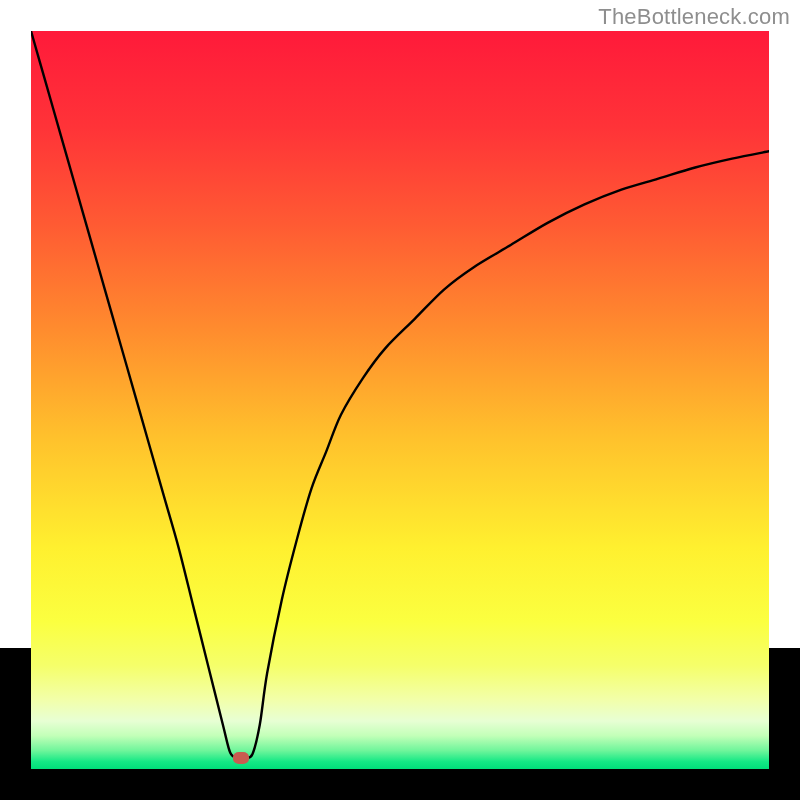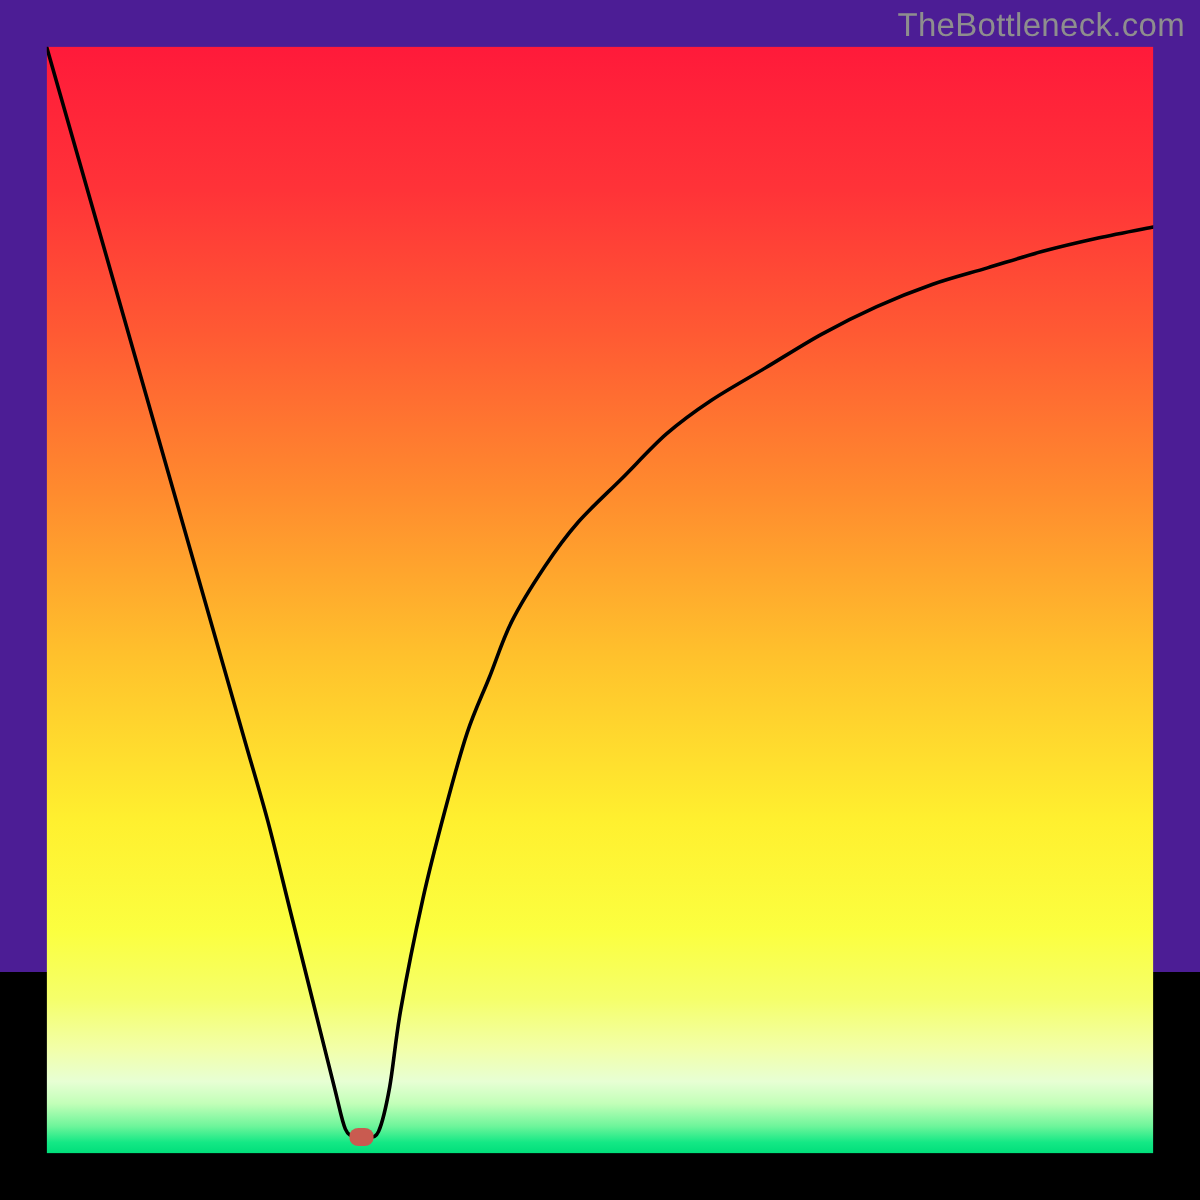--- a/index.html
+++ b/index.html
@@ -9,21 +9,21 @@
     height: 800px;
     background: #000;
     overflow: hidden;
   }
   .frame {
     position: absolute;
     left: 0;
     top: 0;
     width: 800px;
     height: 648px;
-    background: #4c1d95;
+    background: #ffffff;
   }
   .plot {
     position: absolute;
     left: 31px;
     top: 31px;
     width: 738px;
     height: 738px;
     overflow: hidden;
   }
   .gradient {

